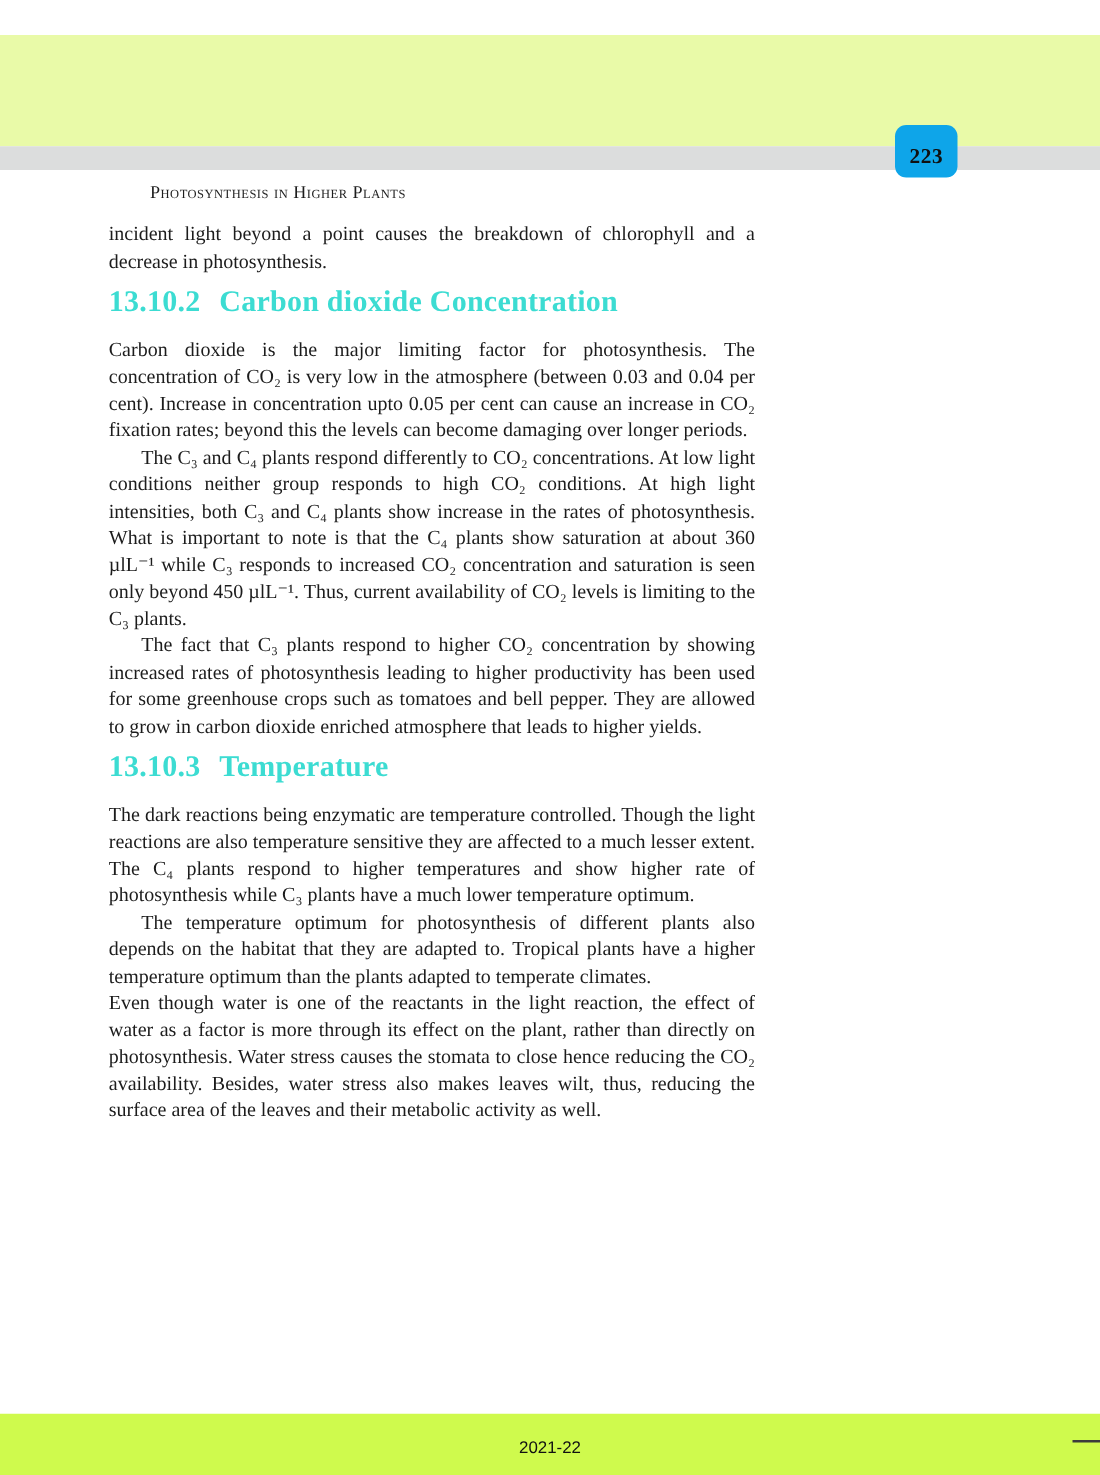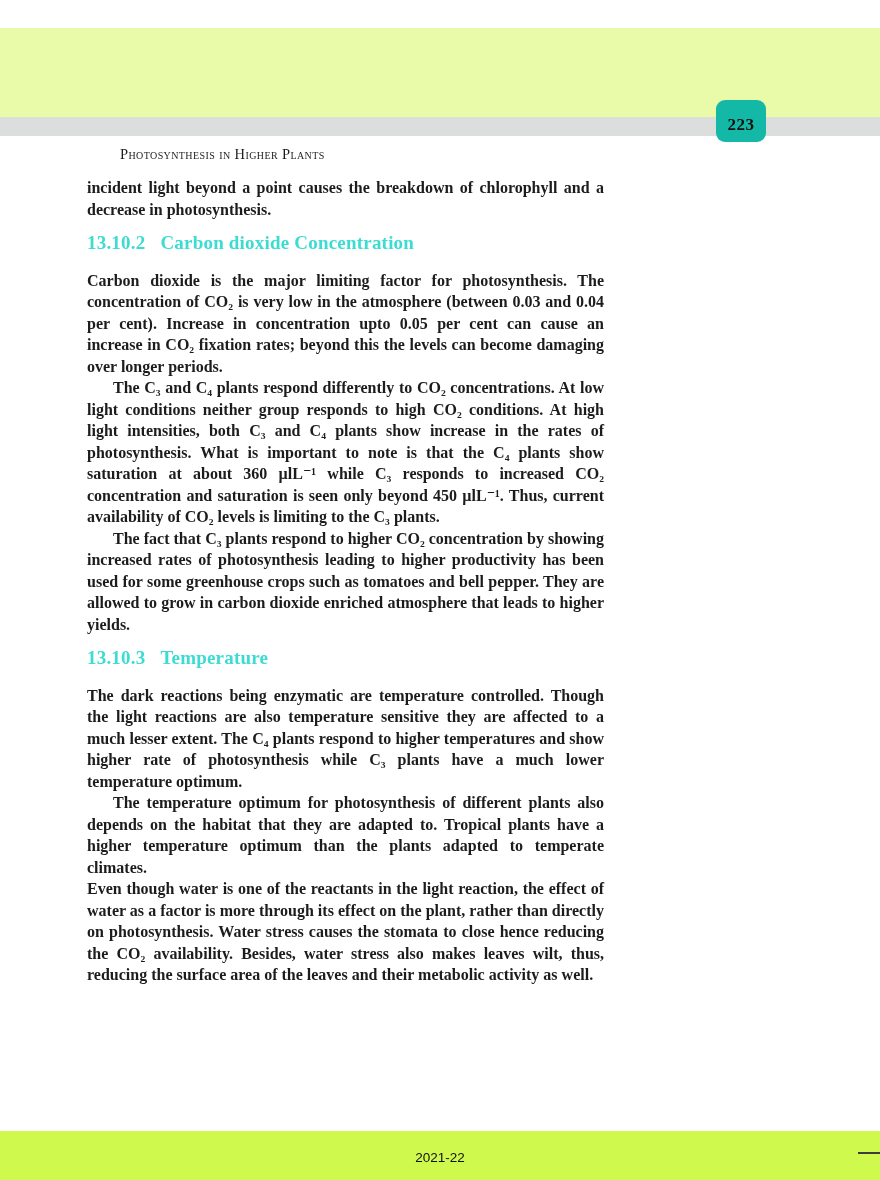--- a/index.html
+++ b/index.html
@@ -23,39 +23,39 @@
   .running-title {
     position: absolute; left: 120px; top: 117px; height: 19px;
     display: flex; align-items: center;
     font-variant: small-caps;
     font-size: 14.5px; letter-spacing: 0.4px;
     color: #1d1d1d; white-space: nowrap; margin-top: 28px;
   }
   .pagenum-box {
     position: absolute; left: 716px; top: 100px;
     width: 50px; height: 42px;
-    background: #14b8a6;
+    background: #0ea5e9;
     border-radius: 9px;
     display: flex; align-items: center; justify-content: center;
     box-sizing: border-box; padding-top: 7px;
     font-weight: bold; font-size: 17px; color: #101010;
     letter-spacing: 0.5px;
   }
   .content {
     position: absolute; left: 87px; top: 177px;
     width: 517px;
     font-size: 16px; line-height: 21.5px;
     color: var(--body-text, #1c1c1c);
     text-align: justify;
   }
-  .para { margin: 0; font-weight: bold; }
+  .para { margin: 0; }
   .para.indent { text-indent: 26px; }
   .heading {
     margin: 12px 0 16px 0;
-    font-size: 19px; font-weight: bold;
+    font-size: 24px; font-weight: bold;
     color: var(--accent, #3cdcd2);
     text-align: left; letter-spacing: 0.2px;
   }
   .heading .htitle { margin-left: 15px; }
   .footer-band {
     position: absolute; left: 0; top: 1103px;
     width: 880px; height: 52px;
     background: var(--footer-band, #cffa4d);
     display: flex; align-items: center; justify-content: center; margin-top: 28px;
   }

